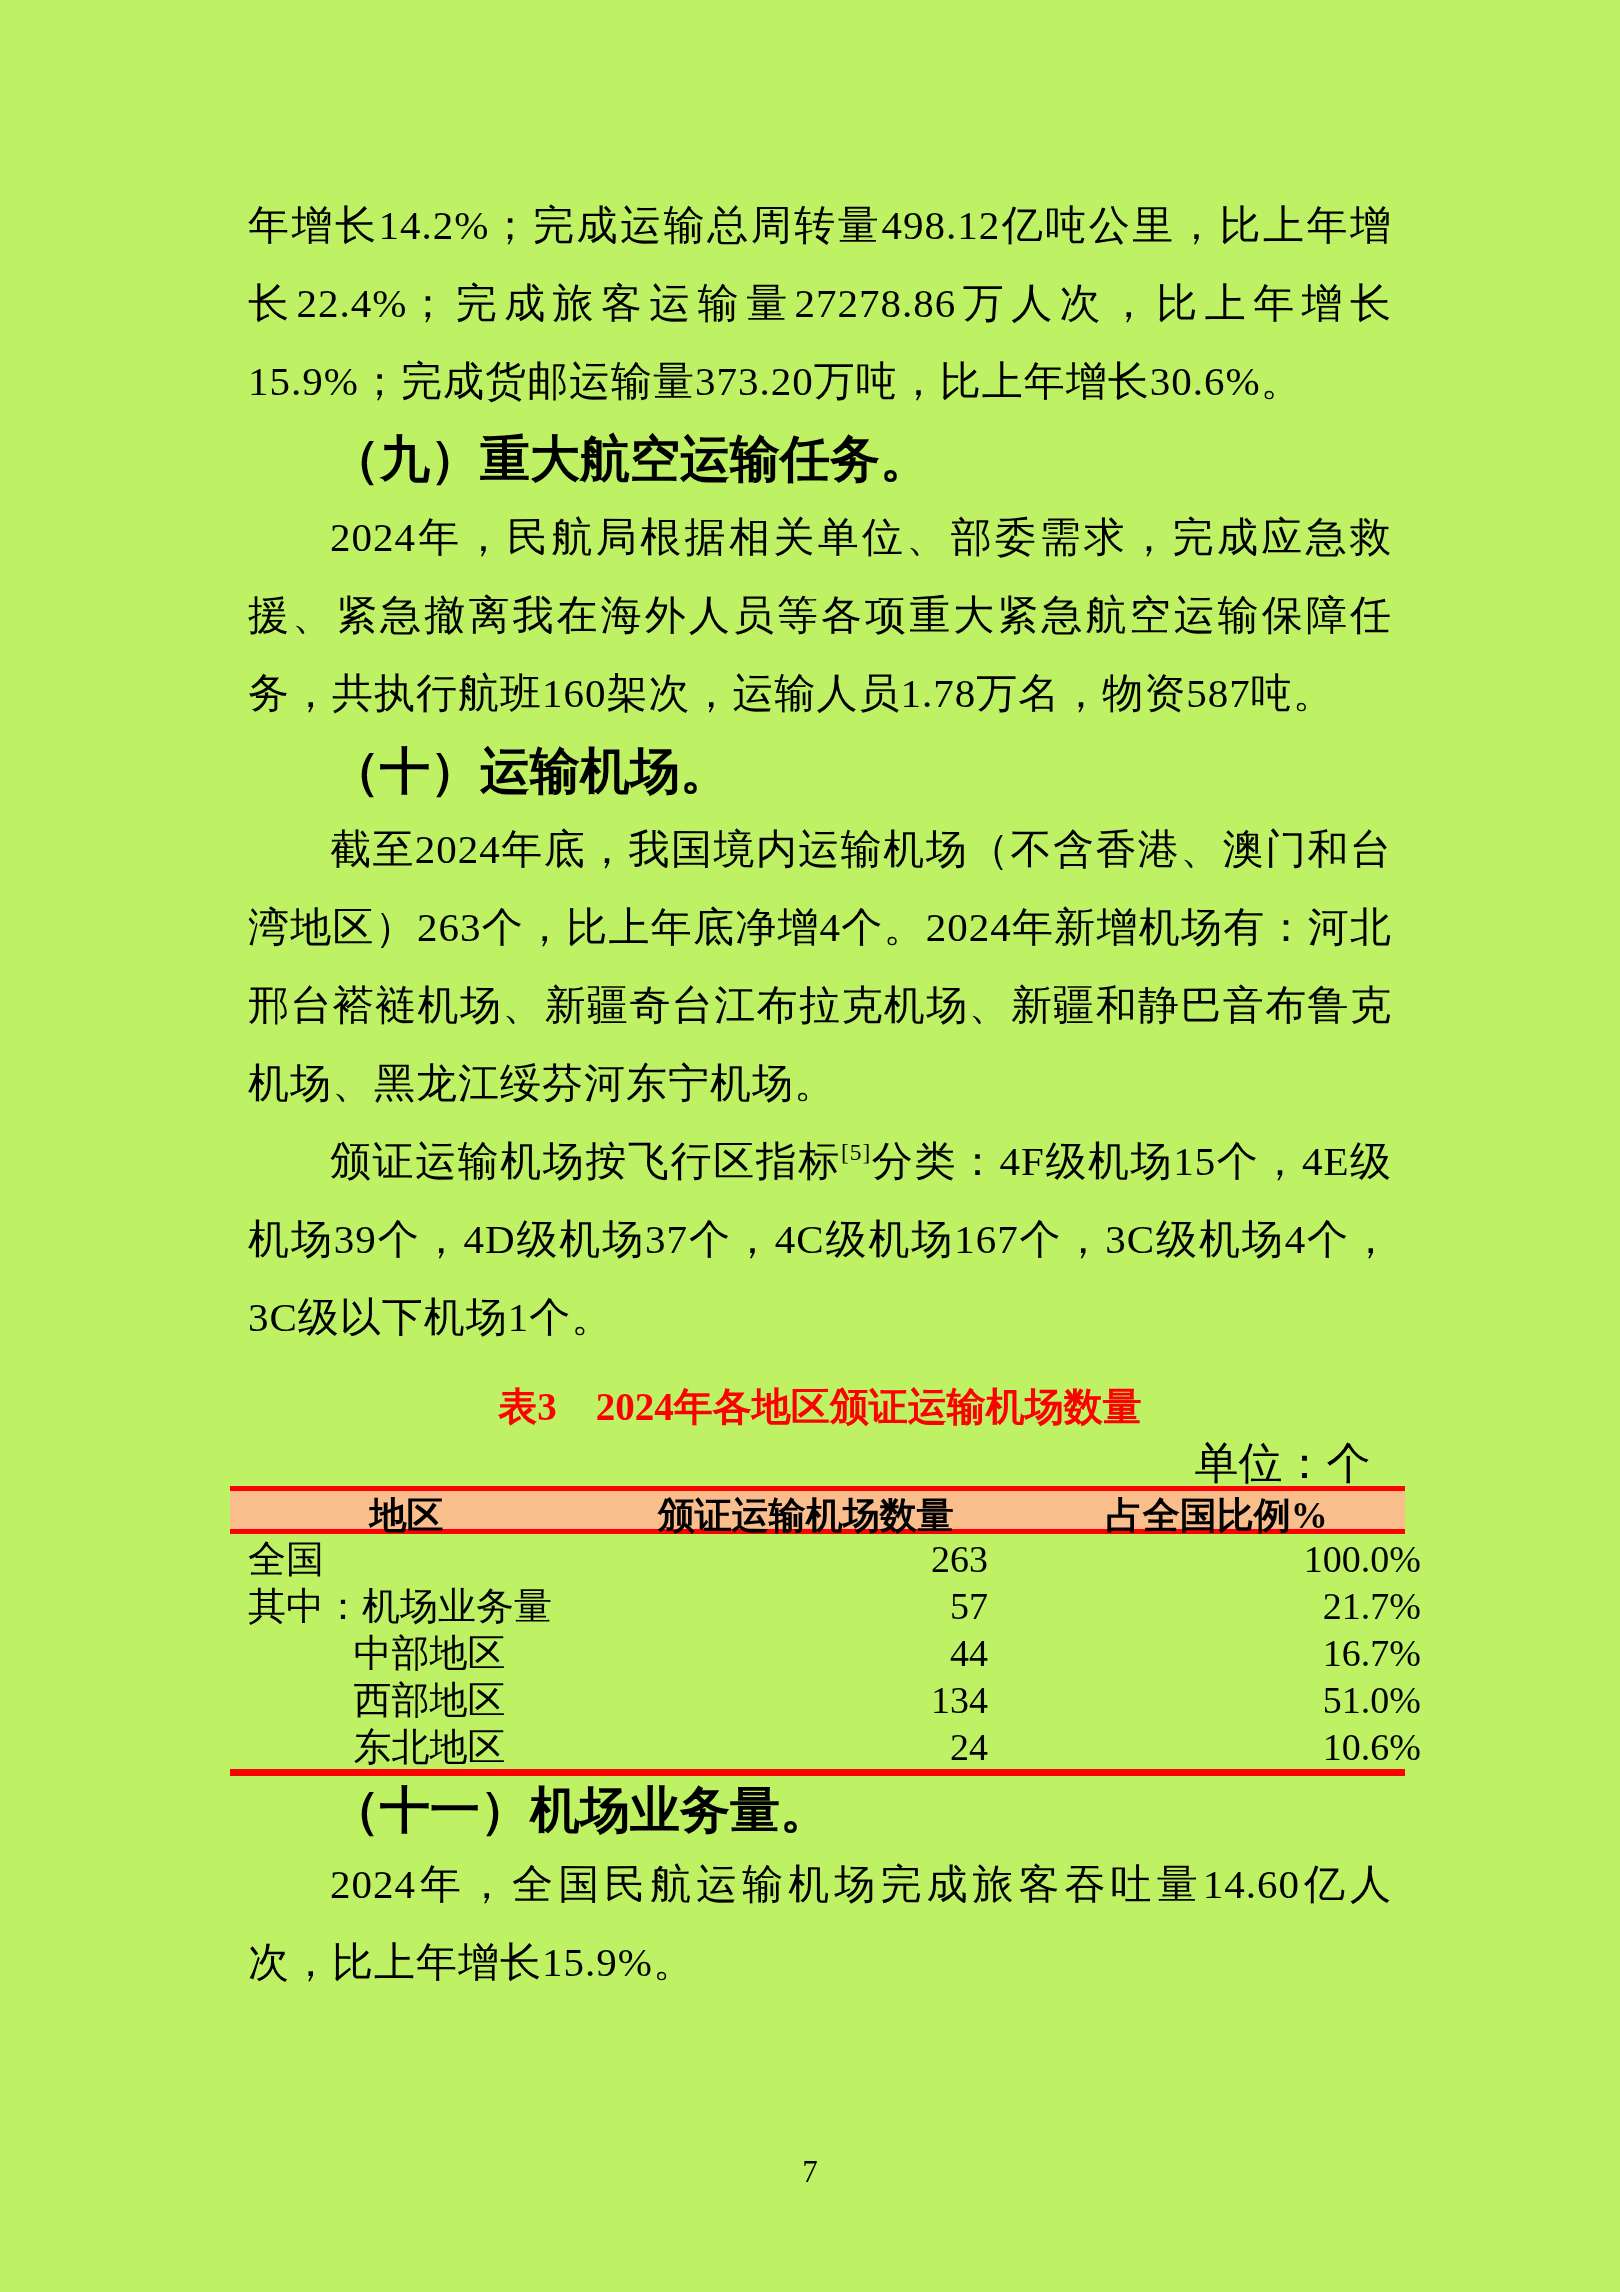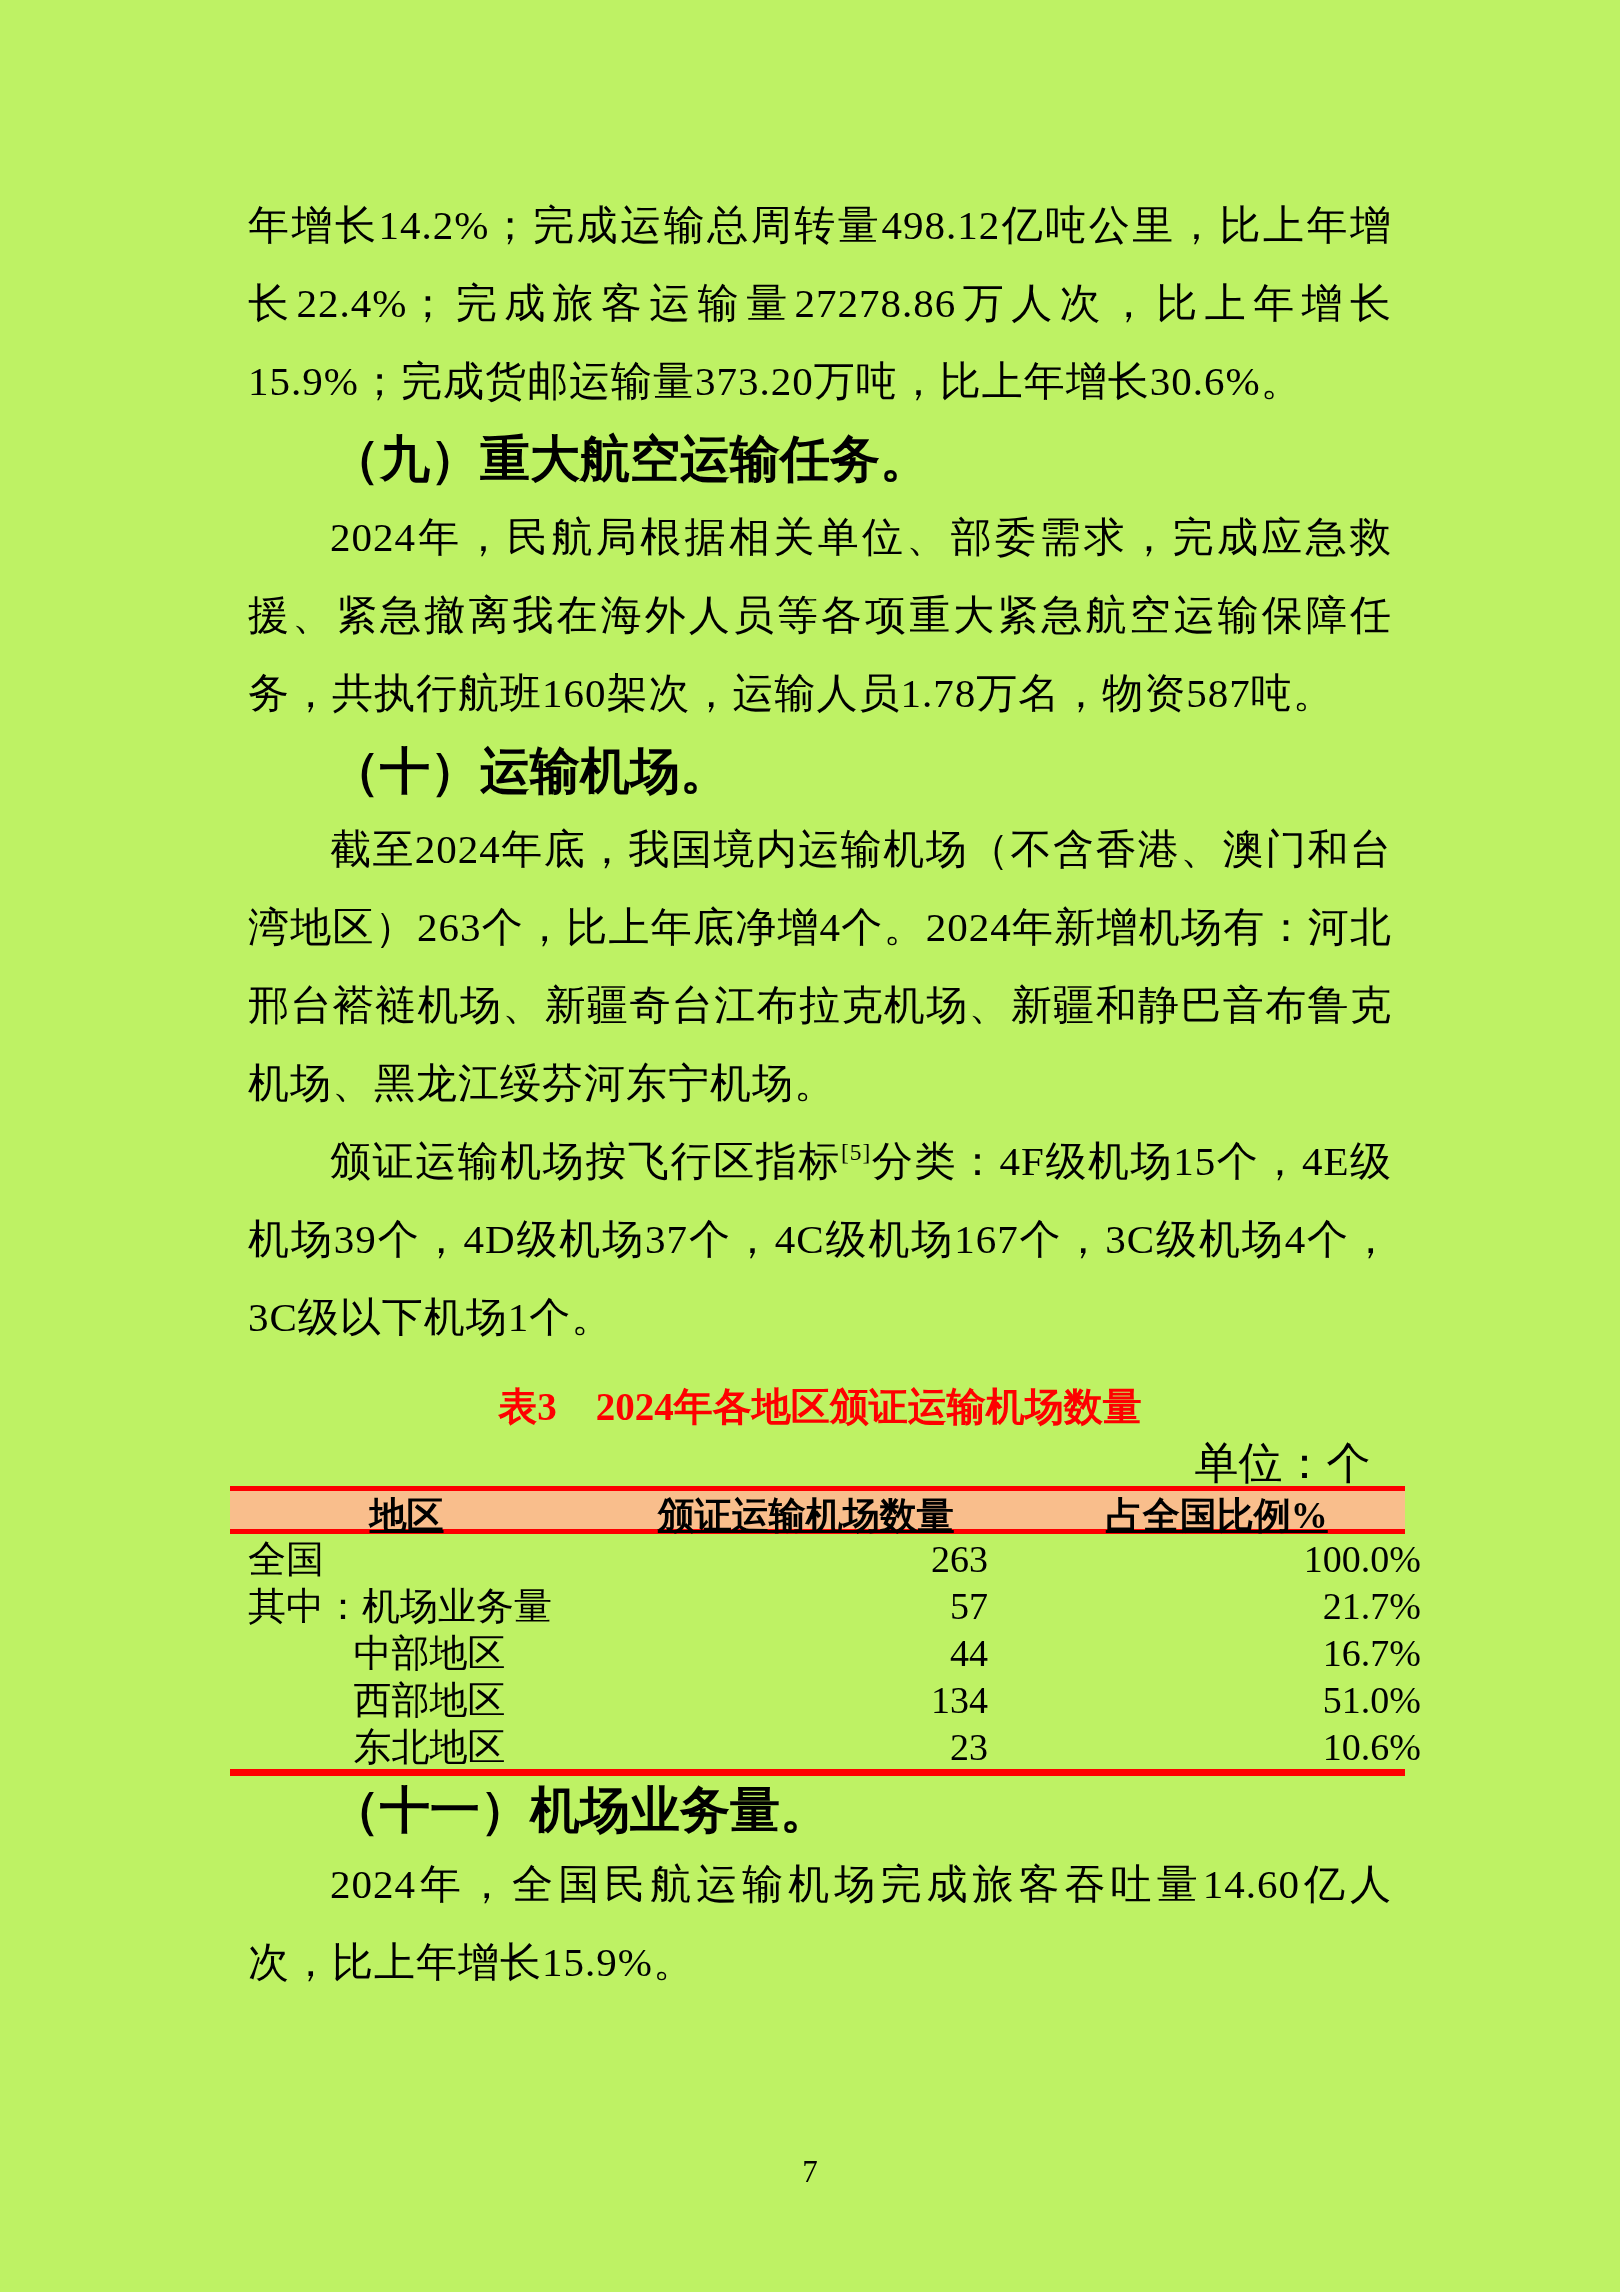--- a/index.html
+++ b/index.html
@@ -57,21 +57,20 @@
   }
   .tbl-header {
     display:grid;
     grid-template-columns:30% 38% 32%;
     background:#F9BE8C;
     border-bottom:5.9px solid #FE0000;
     height:43px;
     align-items:center;
     font-weight:bold;
     font-size:37px;
-    text-decoration:underline;
   }
   .tbl-header .cell { text-align:center; }
   .tbl-row {
     display:grid;
     grid-template-columns:30% 38% 32%;
     height:47px;
     align-items:center;
     font-size:38px;
     gap:16px;
   }
@@ -137,21 +136,21 @@
       </div>
 
       <div class="tbl-row indented">
         <div class="cell-region">西部地区</div>
         <div class="cell-count">134</div>
         <div class="cell-share">51.0%</div>
       </div>
 
       <div class="tbl-row indented">
         <div class="cell-region">东北地区</div>
-        <div class="cell-count">23</div>
+        <div class="cell-count">24</div>
         <div class="cell-share">10.6%</div>
       </div>
     </div>
 
     <h2 class="heading heading-after-table">（十一）机场业务量。</h2>
 
     <p class="para">2024年，全国民航运输机场完成旅客吞吐量14.60亿人次，比上年增长15.9%。</p>
 
   </div>
 

